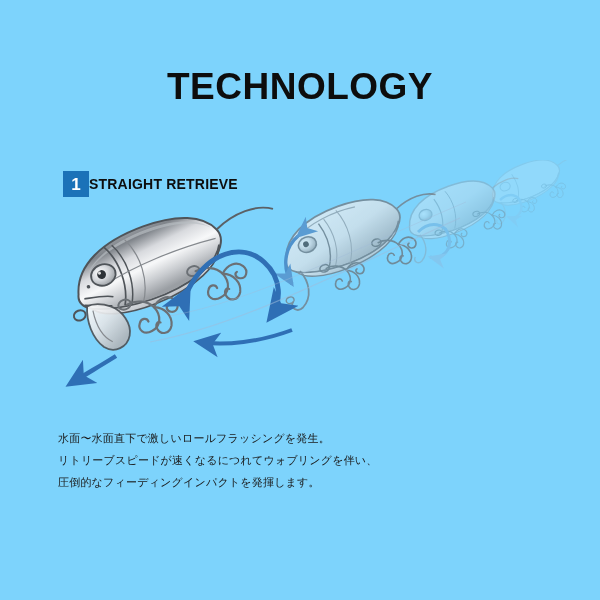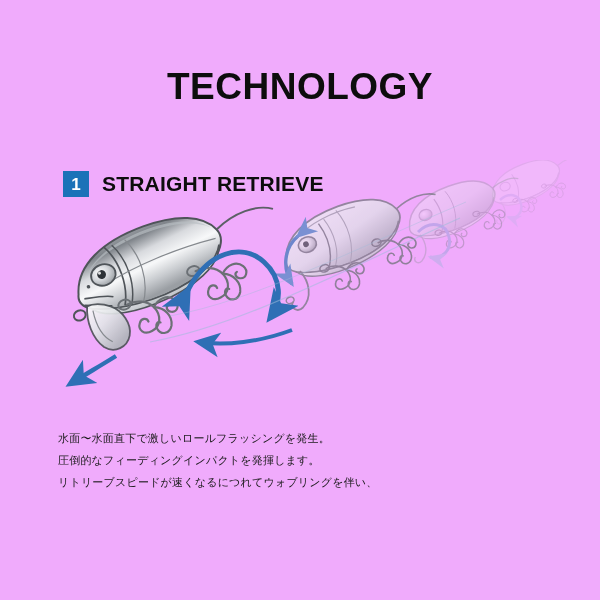--- a/index.html
+++ b/index.html
@@ -4,21 +4,21 @@
 <style>
   html, body {
     margin: 0;
     padding: 0;
     background: #ffffff;
   }
   #page {
     position: relative;
     width: 600px;
     height: 600px;
-    background: #f0abfc;
+    background: #7dd3fc;
     overflow: hidden;
     font-family: "Liberation Sans", sans-serif;
   }
 
   
   #main-title {
     position: absolute;
     top: 68px;
     left: 0;
     width: 600px;
@@ -46,24 +46,23 @@
     display: flex;
     align-items: center;
     justify-content: center;
     color: #ffffff;
     font-family: "Liberation Sans", sans-serif;
     font-weight: bold;
     font-size: 17px;
     line-height: 1;
   }
   #step-title {
-    margin-left: 13px;
     font-family: "Liberation Sans", sans-serif;
     font-weight: bold;
-    font-size: 21px;
+    font-size: 14px;
     letter-spacing: 0.2px;
     color: #0d0d0d;
     white-space: nowrap;
   }
 
   
   #illustration {
     position: absolute;
     top: 160px;
     left: 30px;
@@ -269,17 +268,17 @@
         <path d="M86,196 C 70,206 56,214 40,224" fill="none" stroke="#2f6fb5" stroke-width="4.4" marker-end="url(#arrowHead)"></path>
       </g>
 
       <path d="M120,182 C 210,166 310,112 430,58" fill="none" stroke="#9fbcda" stroke-width="1.2" opacity="0.55"></path>
       <path d="M140,156 C 226,140 318,92 436,42" fill="none" stroke="#9fbcda" stroke-width="1" opacity="0.4"></path>
     </svg>
   </div>
 
   <div id="description">
     <div>水面〜水面直下で激しいロールフラッシングを発生。</div>
+    <div>リトリーブスピードが速くなるにつれてウォブリングを伴い、</div>
     <div>圧倒的なフィーディングインパクトを発揮します。</div>
-    <div>リトリーブスピードが速くなるにつれてウォブリングを伴い、</div>
   </div>
 
 </div>
 
 </body></html>

